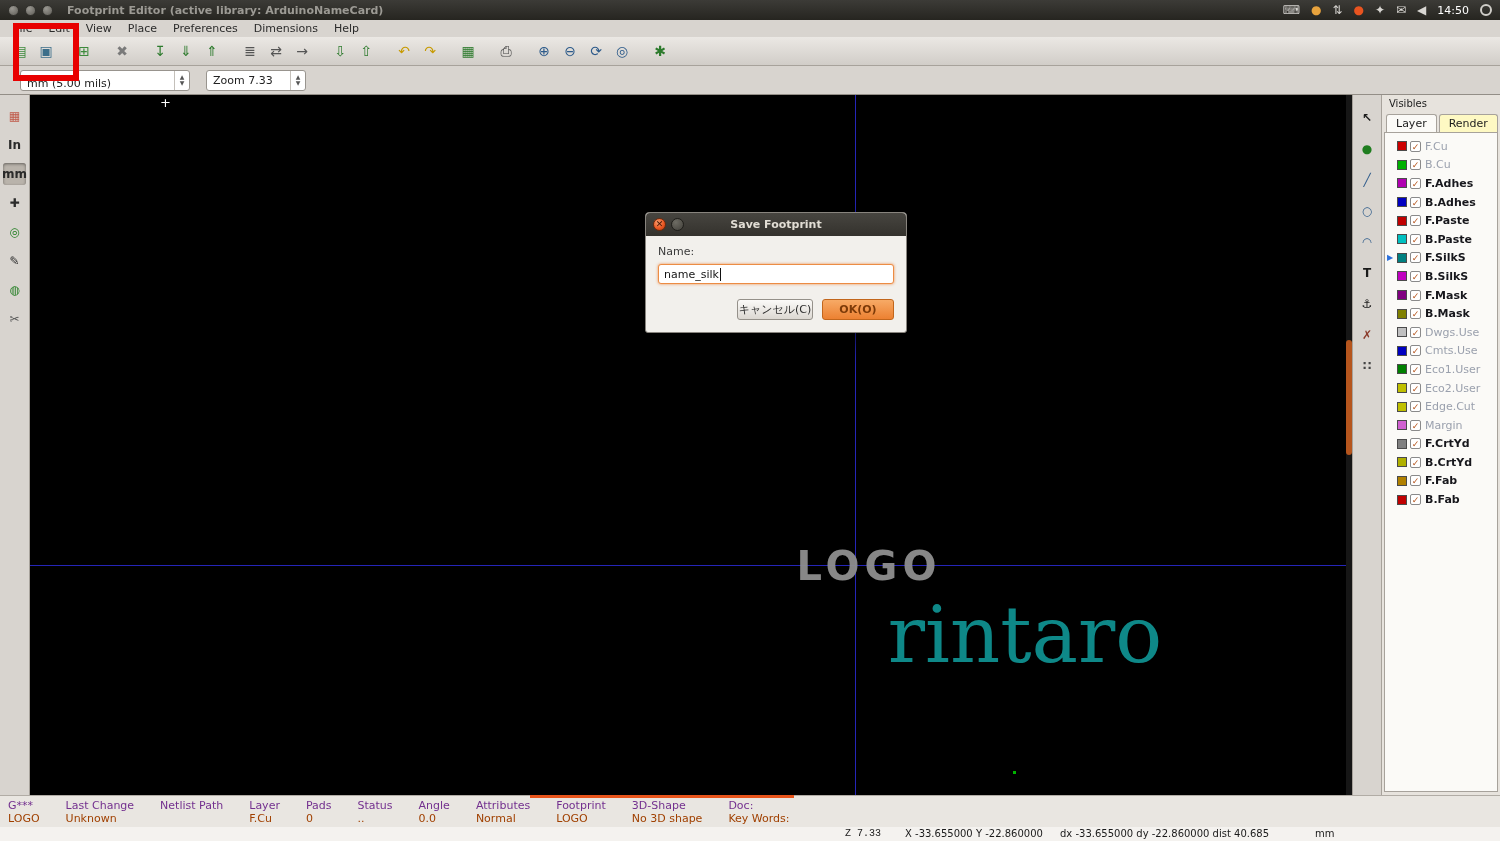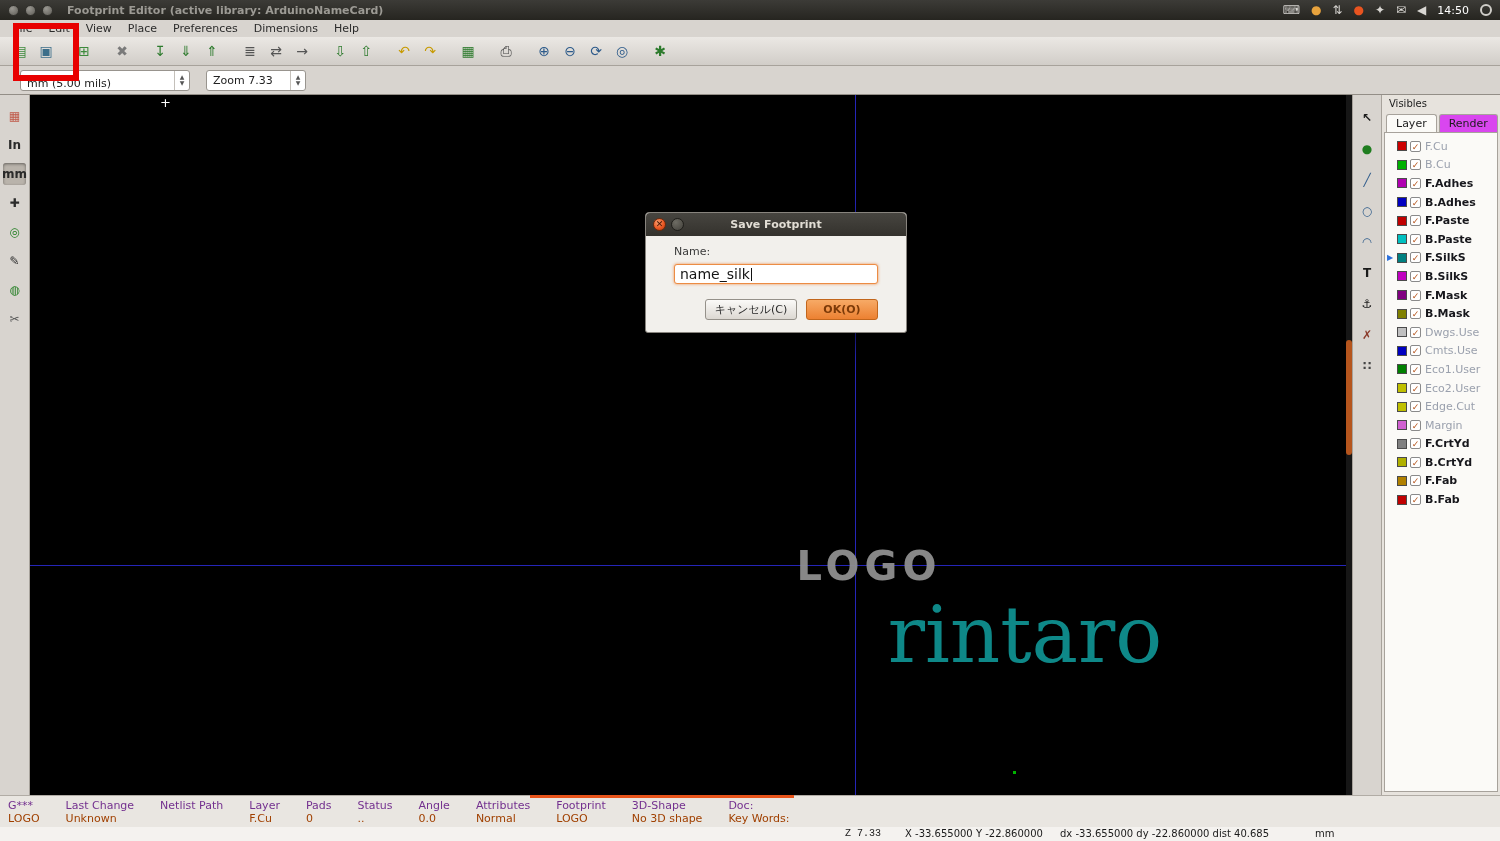--- a/index.html
+++ b/index.html
@@ -111,21 +111,21 @@
   .vscroll-thumb { position:absolute; left:0; top:245px; width:6px; height:115px; border-radius:3px; }
 
   
   .layers-panel {
     position:absolute; top:95px; left:1382px; width:118px; height:700px;
     background:#e7e3dd; font-size:11px; color:#1c1c1c;
   }
   .visibles-title { height:16px; font-size:10px; padding:3px 0 0 7px; }
   .panel-tabs { display:flex; padding-left:4px; height:21px; align-items:flex-end; }
   .panel-tab { padding:2px 9px 2px; border:1px solid #a7a29b; border-bottom:none;
-    border-radius:3px 3px 0 0; background:#d946ef; margin-right:2px; font-size:11px; }
+    border-radius:3px 3px 0 0; background:#fef9c3; margin-right:2px; font-size:11px; }
   .panel-tab.active { background:#fbfaf7; }
   .layers-list {
     position:absolute; top:37px; left:2px; right:2px; bottom:3px;
     background:#fbfaf7; border:1px solid #a7a29b; padding-top:4px; overflow:hidden;
   }
   .layer-row { display:flex; align-items:center; height:18.6px; padding-left:2px; }
   .layer-arrow { width:10px; font-size:8px; color:#2a6fdb; visibility:hidden; flex:none; }
   .layer-arrow::after { content:"▶"; }
   .layer-row.selected .layer-arrow { visibility:visible; }
   .layer-swatch { width:10px; height:10px; border:1px solid #4a4a4a; margin-right:3px; flex:none; }
@@ -165,29 +165,29 @@
   .dialog-titlebar { height:23px; background:linear-gradient(#474540,#34322d);
     border-radius:4px 4px 0 0; display:flex; align-items:center; padding:0 7px; position:relative; }
   .dlg-close { width:13px; height:13px; border-radius:50%;
     background: radial-gradient(circle at 35% 30%, #f89b6c, #e95420 60%, #a63a10);
     border:1px solid #6f2a0c; color:#3f1403; font-size:9px; line-height:11px; text-align:center; z-index:2; }
   .dlg-min { width:13px; height:13px; border-radius:50%; margin-left:5px;
     background: radial-gradient(circle at 35% 30%, #6e6c64, #42403a);
     border:1px solid #1f1e1a; z-index:2; }
   .dialog-title { position:absolute; left:0; right:0; text-align:center;
     color:#e2ded5; font-weight:bold; font-size:11px; }
-  .dialog-body { padding:9px 28px 12px; }
+  .dialog-body { padding:9px 12px 12px; }
   .dlg-label { font-size:11px; color:#3a3a3a; margin-bottom:6px; }
   .dlg-input { height:20px; background:#fff; border:1px solid #ec8c44;
     box-shadow:0 0 3px rgba(236,120,40,.8); border-radius:3px;
-    display:flex; align-items:center; padding-left:5px; font-size:14px; color:#141414; }
+    display:flex; align-items:center; padding-left:5px; font-size:11px; color:#141414; }
   .caret { display:inline-block; width:1px; height:13px; background:#111; margin-left:1px; }
   .dlg-buttons { display:flex; justify-content:flex-end; gap:9px; margin-top:15px; }
   .btn { height:21px; border-radius:3px; font-size:11px; display:flex; align-items:center; justify-content:center; }
-  .btn-cancel { width:92px; background:linear-gradient(#fbfaf8,#dcd8d2); border:1px solid #95918a; color:#2c2c2c; }
+  .btn-cancel { width:76px; background:linear-gradient(#fbfaf8,#dcd8d2); border:1px solid #95918a; color:#2c2c2c; }
   .btn-ok { width:72px; background:linear-gradient(#f7aa66,#ec8132); border:1px solid #c2661c; color:#7c3a08; font-weight:bold; }
 
   
   .red-box { position:absolute; left:13px; top:23px; width:66px; height:58px;
     border:6px solid #e80000; z-index:100; }
 </style>
 </head>
 <body>
 
 <div class="titlebar">

